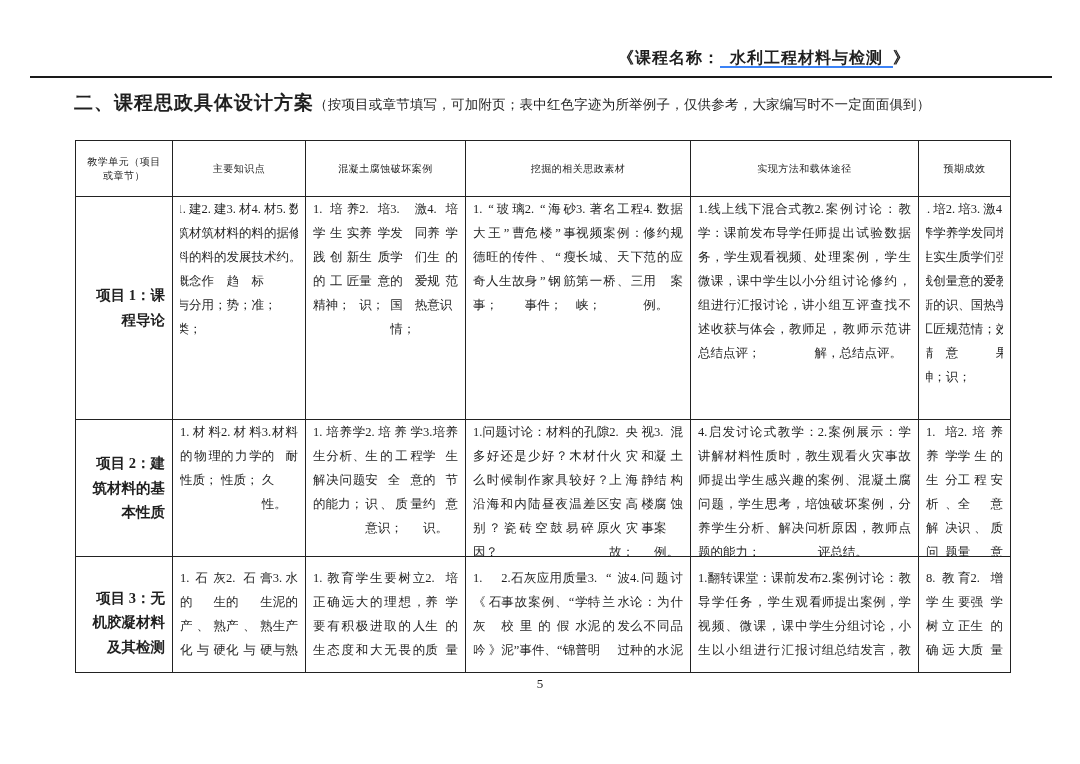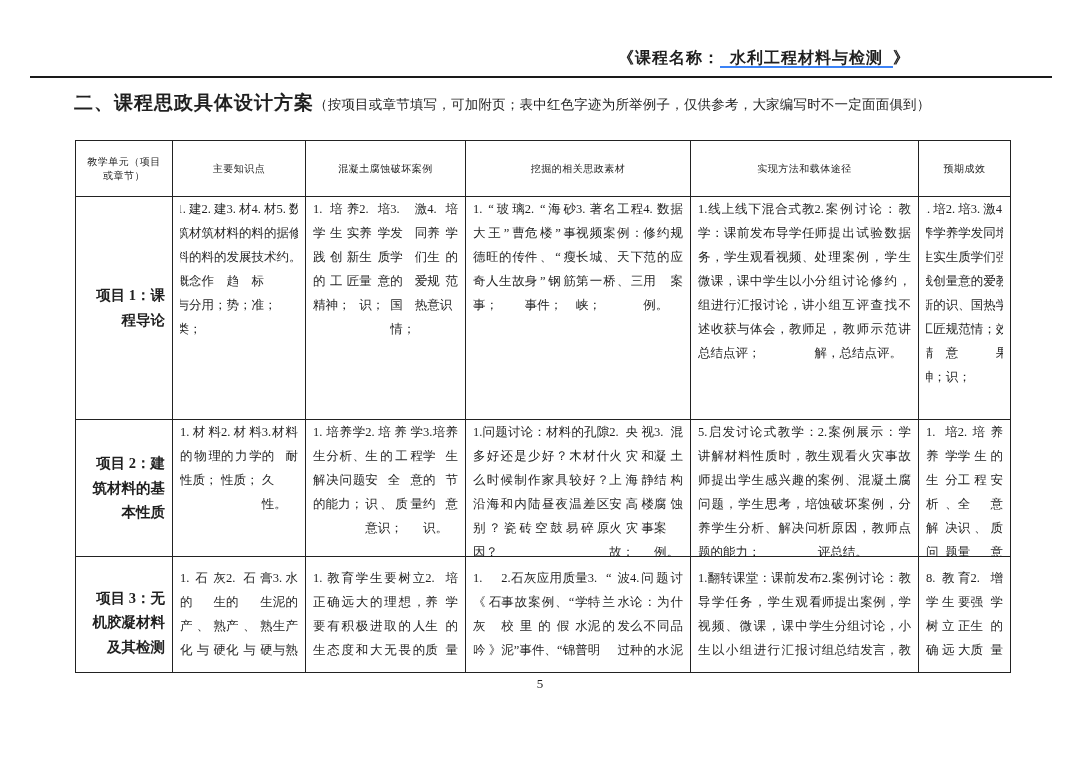--- a/index.html
+++ b/index.html
@@ -170,21 +170,21 @@
         </td>
     <td>
           <div class="cell-inner">
             <div class="cell-line">1.问题讨论：材料的孔隙多好还是少好？木材什么时候制作家具较好？沿海和内陆昼夜温差区别？瓷砖空鼓易碎原因？</div>
             <div class="cell-line">2. 央视火灾和上海静安高楼火灾事故；</div>
             <div class="cell-line">3. 混凝土结构腐蚀案例。</div>
           </div>
         </td>
     <td>
           <div class="cell-inner">
-            <div class="cell-line">5.启发讨论式教学：讲解材料性质时，教师提出学生感兴趣的问题，学生思考，培养学生分析、解决问题的能力；</div>
+            <div class="cell-line">4.启发讨论式教学：讲解材料性质时，教师提出学生感兴趣的问题，学生思考，培养学生分析、解决问题的能力；</div>
             <div class="cell-line">2.案例展示：学生观看火灾事故案例、混凝土腐蚀破坏案例，分析原因，教师点评总结。</div>
           </div>
         </td>
     <td>
           <div class="cell-inner">
             <div class="cell-line">1. 培养学生分析、解决问题的能力；</div>
             <div class="cell-line">2.培养学生的工程安全意识、质量意识、节约意识。</div>
           </div>
         </td>
   </tr>

